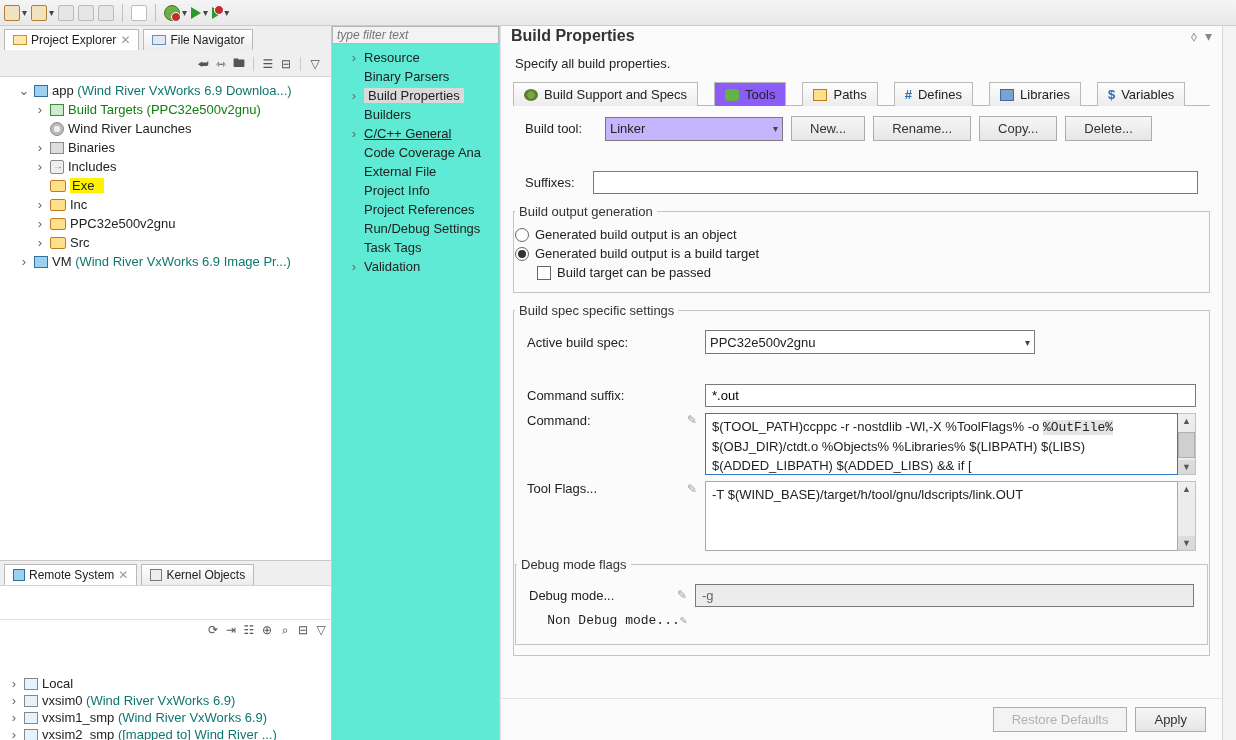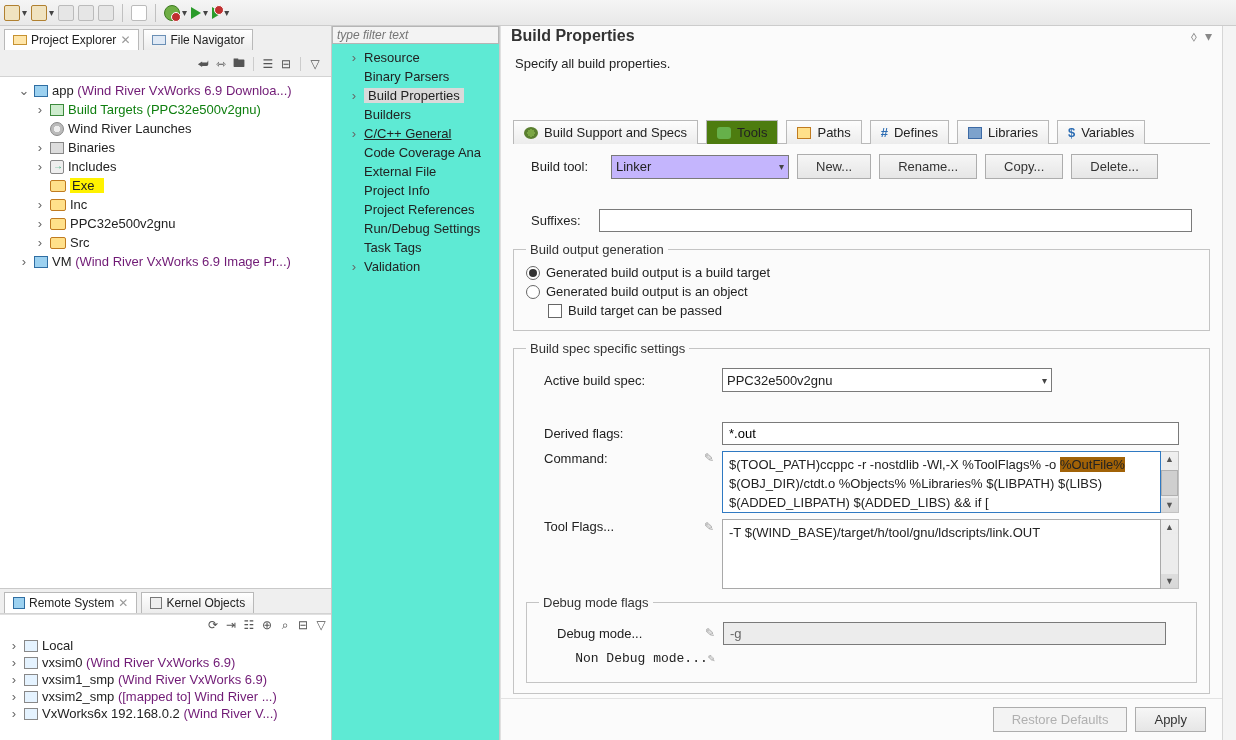--- a/index.html
+++ b/index.html
@@ -26,28 +26,28 @@
   .mini-btn { width:16px; height:16px; display:inline-flex; align-items:center; justify-content:center; border:0; background:transparent; color:#555; font-size:12px;}
 
   .tree { flex:1; overflow:auto; padding:4px 2px; font-size:13px;}
   .tree ul { list-style:none; margin:0; padding-left:16px;}
   .tree li { padding:2px 0; white-space:nowrap; display:flex; align-items:center; gap:4px;}
   .tree li.row { }
   .tog { width:12px; text-align:center; color:#666; cursor:pointer; display:inline-block;}
   .folder-open { width:16px; height:12px; background:#ffe08a; border:1px solid #c07b20; border-radius:2px; display:inline-block; position:relative;}
   .proj-icn { width:14px; height:12px; background:#9cd1f0; border:1px solid #2f6ea3; display:inline-block;}
   .green-text { color:#0f7f0f;}
-  .grey-text { color:#701a75;}
+  .grey-text { color:#0f766e;}
   .hl-yellow { background:#fff200;}
   .gear-icn { width:14px; height:14px; border:1px solid #888; border-radius:50%; background:radial-gradient(circle,#eee 40%,#bbb 41%); display:inline-block;}
   .inc-icn { width:14px; height:14px; border:1px solid #888; border-radius:2px; background:#eee; display:inline-block; position:relative;}
   .inc-icn::after{content:"\2192"; font-size:10px; position:absolute; top:-1px; left:2px; color:#3a7;}
 
   
-  .bottom-views { height:152px; display:flex; flex-direction:column; border-top:1px solid #c9c9c9; background:#fff;}
+  .bottom-views { height:180px; display:flex; flex-direction:column; border-top:1px solid #c9c9c9; background:#fff;gap:33px;}
   .rv-tabbar { display:flex; align-items:center; background:#efefef; border-bottom:1px solid #d3d3d3; padding:3px 4px 0; gap:4px;}
   .rv-actions { border-top:1px solid #e0e0e0; padding:2px; display:flex; gap:2px; justify-content:flex-end; flex-wrap:wrap;}
 
   .rv-tree { flex:1; overflow:hidden; padding:2px;}
   .rv-tree ul { list-style:none; margin:0; padding-left:6px;}
   .rv-tree li { padding:1px 0; display:flex; align-items:center; gap:4px; font-size:13px; white-space:nowrap;}
   .host-icn { width:14px; height:12px; border:1px solid #888; background:#e5f3ff; display:inline-block;}
 
   
   .center-col { width:168px; background:#5eead4; border-right:1px solid #c9c9c9; display:flex; flex-direction:column;}
@@ -59,53 +59,53 @@
   .sel-sub { text-decoration:underline;}
 
   
   .right-col { flex:1; background:#fbfbfb; display:flex; flex-direction:column; border-left:1px solid #e0e0e0; overflow:hidden;}
   .rc-title-row { display:flex; align-items:center; padding:0 10px; height:20px;}
   .rc-title { font-size:16px; font-weight:600; color:#333;}
   .rc-title-icons { margin-left:auto; display:flex; gap:8px; font-size:14px; color:#888;}
   .rc-body { padding:4px 12px; flex:1; overflow:auto;}
   .rc-desc { padding:6px 2px 10px 2px;}
 
-  .tabs-row { display:flex; align-items:flex-end; border-bottom:1px solid #b9b9b9; gap:8px; flex-wrap:nowrap; margin-bottom:10px;margin-top:38px;}
+  .tabs-row { display:flex; align-items:flex-end; border-bottom:1px solid #b9b9b9; gap:16px; flex-wrap:nowrap; margin-bottom:10px;}
   .tab { display:flex; align-items:center; gap:6px; padding:4px 10px; border:1px solid #b9b9b9; border-bottom:none; background:linear-gradient(#fdfdfd,#ececec); font-size:13px; position:relative; top:1px;}
   .tab .ti { width:14px; height:12px; display:inline-block;}
   .ti-gear { background:radial-gradient(circle,#7aa543 40%,#5a7f2f 41%); border-radius:50%;}
   .ti-bug { background:#66b04a; border-radius:3px;}
   .ti-folder { background:#ffe08a; border:1px solid #c07b20;}
   .ti-hash { color:#2d6db3; font-weight:700; font-size:13px; line-height:12px;}
   .ti-lib { background:#7da2cc; border:1px solid #3c6aa5;}
   .ti-var { color:#2d6db3; font-weight:700;}
   .tab.hot { background:#fff; }
-  .tab.hl { background:#4d7c0f;}
-
-  .form-row { display:flex; align-items:center; gap:8px; margin:6px 18px;}
+  .tab.hl { background:#8b5cf6;}
+
+  .form-row { display:flex; align-items:center; gap:8px; margin:6px 12px;}
   .form-row.lbl-top { align-items:flex-start;}
   .form-label { width:170px;}
   .combo { border:1px solid #7a7a7a; background:#fff; padding:2px 4px; min-width:170px; height:24px; display:flex; align-items:center; justify-content:space-between;}
   .combo.hl{ background:#c4b5fd;}
   .combo .dd{ font-size:10px; color:#444;}
   .combo.wide{ flex:1;}
   .btn { background:linear-gradient(#f6f6f6,#e6e6e6); border:1px solid #adadad; padding:4px 18px; font-size:13px; color:#333;}
 
   .text-input { flex:1; border:1px solid #7a7a7a; padding:3px 6px; font-size:13px; background:#fff;}
 
-  fieldset { border:1px solid #c4c4c4; margin:10px 0; padding:6px 12px 10px;}
+  fieldset { border:1px solid #c4c4c4; margin:10px 0; padding:6px 1px 10px;}
   legend { font-size:13px; color:#333; padding:0 4px; background:#fbfbfb;}
   .radio-row, .check-row { display:flex; align-items:center; gap:6px; padding:2px 0;}
   .radio, .check { appearance:none; width:14px; height:14px; border:1px solid #666; background:#fff; margin:0;}
   .radio{ border-radius:50%; position:relative;}
   .radio.checked::after{ content:""; position:absolute; width:8px; height:8px; background:#333; border-radius:50%; left:2px; top:2px;}
   .check{ }
 
   .grow-textarea { flex:1; border:1px solid #2f79c2; font-size:13px; padding:4px 6px; font-family:inherit; background:#fff; line-height:1.45;}
-  .grow-textarea .hl-span{ background:#a16207;}
+  .grow-textarea .hl-span{ background:#e5e5e5;font-family:Liberation Mono, monospace;}
   .ta-wrap { display:flex; align-items:stretch;}
   .ta-wrap .scroll { width:18px; background:linear-gradient(#f0f0f0,#d8d8d8); border:1px solid #c2c2c2; border-left:0; display:flex; flex-direction:column;}
   .scroll .arrow{ height:14px; display:flex; align-items:center; justify-content:center; font-size:9px; color:#555;}
   .scroll .track{ flex:1; background:#ececec;}
   .scroll .thumb{ height:26px; background:#cfcfcf; border:1px solid #b0b0b0; margin-top:4px;}
 
   .footer-btns { display:flex; justify-content:flex-end; gap:8px; padding:8px 16px; border-top:1px solid #e2e2e2;}
   .footer-btns .btn.disabled { color:#b0b0b0; background:#f3f3f3;}
 
   .pencil-icn { color:#999; font-size:12px;}
@@ -390,26 +390,26 @@
       <div style="height:18px"></div>
 
       <div class="form-row">
         <span style="width:60px;">Suffixes:</span>
         <input class="text-input" style="flex: 1 1 0%;" value="">
       </div>
 
       <fieldset>
         <legend>Build output generation</legend>
         <div class="radio-row">
+            <span class="radio"></span>
+            <span>Generated build output is an object</span>
+          </div>
+        <div class="radio-row">
             <span class="radio checked"></span>
             <span>Generated build output is a build target</span>
-          </div>
-        <div class="radio-row">
-            <span class="radio"></span>
-            <span>Generated build output is an object</span>
           </div>
         <div class="check-row" style="padding-left:22px;">
             <span class="check"></span>
             <span>Build target can be passed</span>
           </div>
       </fieldset>
 
       <fieldset>
         <legend>Build spec specific settings</legend>
 
@@ -417,21 +417,21 @@
           <span class="form-label">Active build spec:</span>
           <div class="combo wide" style="max-width:330px;">
               <span>PPC32e500v2gnu</span>
               <span class="dd">▾</span>
             </div>
         </div>
 
         <div style="height:18px"></div>
 
         <div class="form-row">
-          <span class="form-label">Derived flags:</span>
+          <span class="form-label">Command suffix:</span>
           <input class="text-input" value="*.out" style="">
         </div>
 
         <div class="form-row lbl-top">
           <span class="form-label" style="display:flex;justify-content:space-between;align-items:flex-start;">
             <span>Command:</span>
             <span class="pencil-icn">✎</span>
           </span>
           <div class="ta-wrap" style="flex:1;">
             <div class="grow-textarea" style="height:62px;">

